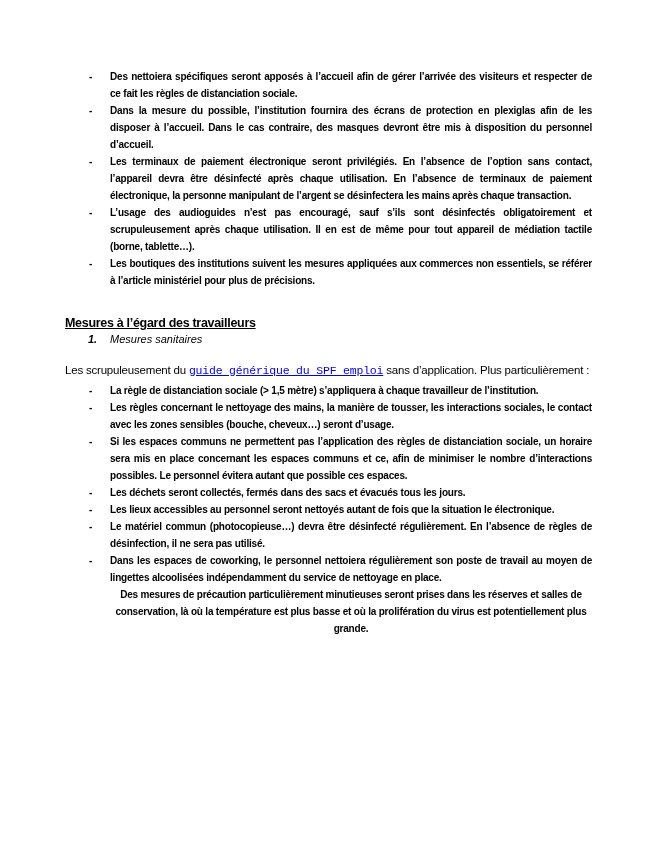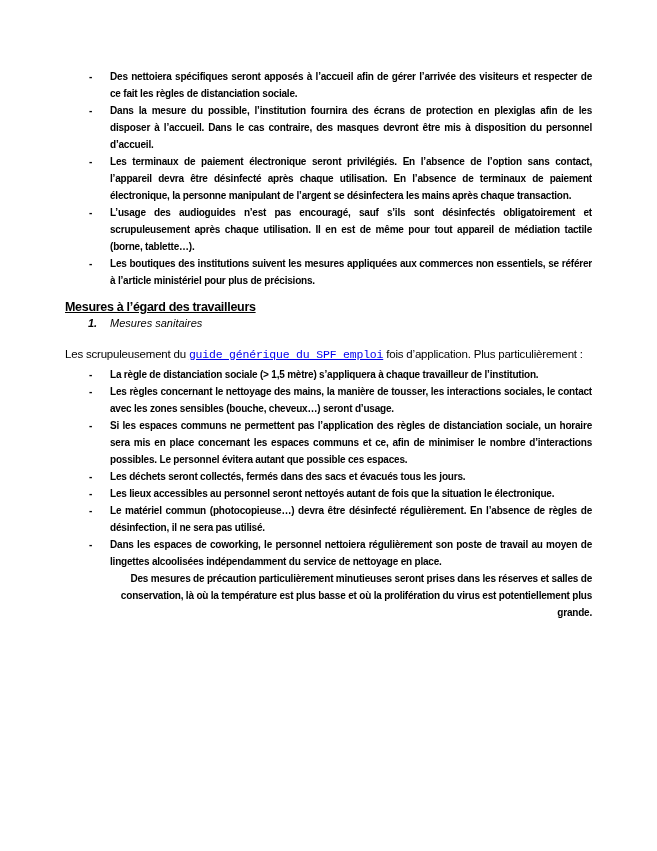--- a/index.html
+++ b/index.html
@@ -37,26 +37,26 @@
     text-align: justify;
   }
   .dash-list .dash {
     position: absolute;
     left: 24px;
     top: 0;
     font-weight: bold;
   }
   
   .continuation {
-    text-align: right;
+    text-align: center;
     font-weight: bold;
   }
   
   .section-heading {
-    margin-top: 10px;
+    margin-top: 26px;
     font-size: 12.5px;
     letter-spacing: -0.3px;
     font-weight: bold;
     text-decoration: underline;
     line-height: 17px;
   }
   .subsection-line {
     font-style: italic;
     font-size: 11px;
     line-height: 15px;
@@ -112,21 +112,21 @@
         <span>Les boutiques des institutions suivent les mesures appliquées aux commerces non essentiels, se référer à l’article ministériel pour plus de précisions.</span>
       </li>
     </ul>
 
     <div class="section-heading">Mesures à l’égard des travailleurs</div>
 
     <div class="subsection-line">
       <span class="num">1.</span><span>Mesures sanitaires</span>
     </div>
 
-    <p class="intro-paragraph"><span>Les scrupuleusement du </span><a>guide générique du SPF emploi</a><span> fois d’application. Plus particulièrement :</span></p>
+    <p class="intro-paragraph"><span>Les scrupuleusement du </span><a>guide générique du SPF emploi</a><span> sans d’application. Plus particulièrement :</span></p>
 
     <ul class="dash-list worker-list">
       <li>
         <span class="dash">-</span>
         <span>La règle de distanciation sociale (&gt; 1,5 mètre) s’appliquera à chaque travailleur de l’institution.</span>
       </li>
       <li>
         <span class="dash">-</span>
         <span>Les règles concernant le nettoyage des mains, la manière de tousser, les interactions sociales, le contact avec les zones sensibles (bouche, cheveux…) seront d’usage.</span>
       </li>

